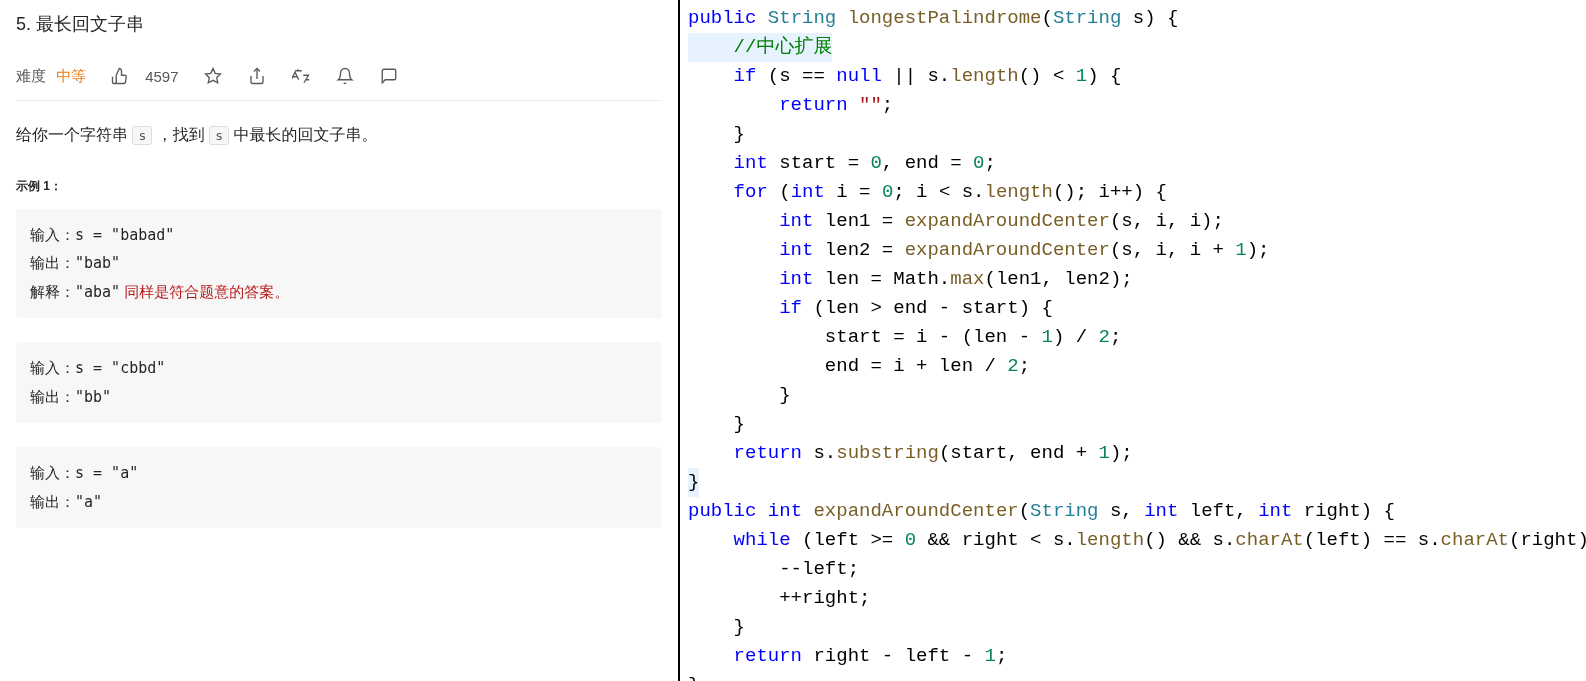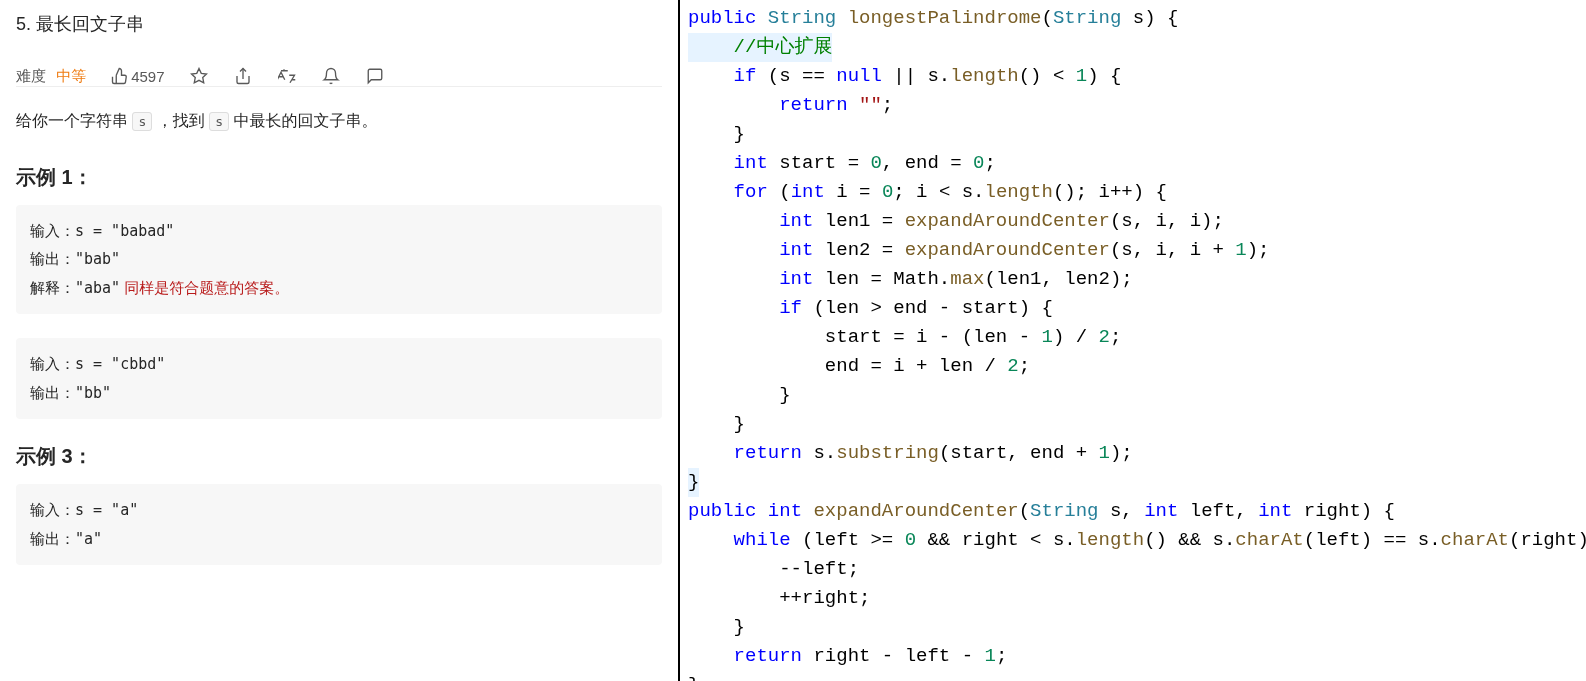--- a/index.html
+++ b/index.html
@@ -20,47 +20,48 @@
     .problem-title {
       font-size: 18px;
       color: #262626;
       font-weight: 500;
       margin-bottom: 30px;
     }
     .meta-row {
       display: flex;
       align-items: center;
       gap: 24px;
+      padding-bottom: 14px;
       border-bottom: 1px solid #eee;
       margin-bottom: 20px;
       color: #595959;
       font-size: 15px;
     }
     .difficulty-label { color: #595959; }
     .difficulty-value { color: #ef7c12; margin-left: 6px; }
-    .likes-group { display: flex; align-items: center; gap: 1px; color: #595959; }
+    .likes-group { display: flex; align-items: center; gap: 15px; color: #595959; }
     .icon-btn { display: inline-flex; align-items: center; justify-content: center; width: 20px; height: 20px; color: #595959; cursor: pointer; }
     .icon-btn svg { width: 18px; height: 18px; }
     .description {
       font-size: 16px;
       color: #262626;
       line-height: 1.8;
       margin-bottom: 28px;
     }
     .inline-code {
       background: #f7f7f7;
       border: 1px solid #ddd;
       border-radius: 3px;
       padding: 1px 5px;
       font-family: Menlo, Monaco, Consolas, monospace;
       font-size: 13px;
       color: #595959;
     }
     .example-title {
-      font-size: 20px;
+      font-size: 12px;
       font-weight: 600;
       color: #262626;
       margin-bottom: 14px;
     }
     .example-block {
       background: #f7f7f7;
       border-radius: 4px;
       padding: 12px 14px;
       margin-bottom: 24px;
       font-size: 15px;
@@ -145,21 +146,20 @@
       <div class="example-title">示例 1：</div>
       <div class="example-block">
         <div><span class="label">输入：</span><span class="mono">s = "babad"</span></div>
         <div><span class="label">输出：</span><span class="mono">"bab"</span></div>
         <div><span class="label">解释：</span><span class="mono">"aba"</span><span class="explain-grey"> 同样是符合题意的答案。</span></div>
       </div>
       <div class="example-block">
         <div><span class="label">输入：</span><span class="mono">s = "cbbd"</span></div>
         <div><span class="label">输出：</span><span class="mono">"bb"</span></div>
       </div>
-      <div class="example-title">示例 3：</div>
       <div class="example-block">
         <div><span class="label">输入：</span><span class="mono">s = "a"</span></div>
         <div><span class="label">输出：</span><span class="mono">"a"</span></div>
       </div>
     </div>
 </div>
 
 <div class="right-panel" id="code-editor"><span><span class="kw">public</span> <span class="type">String</span> <span class="fn">longestPalindrome</span>(<span class="type">String</span> s) {</span>
 <span class="cursor-line">    <span class="cmt">//中心扩展</span></span>
 <span>    <span class="kw">if</span> (s == <span class="kw">null</span> || s.<span class="fn">length</span>() &lt; <span class="num">1</span>) {</span>

